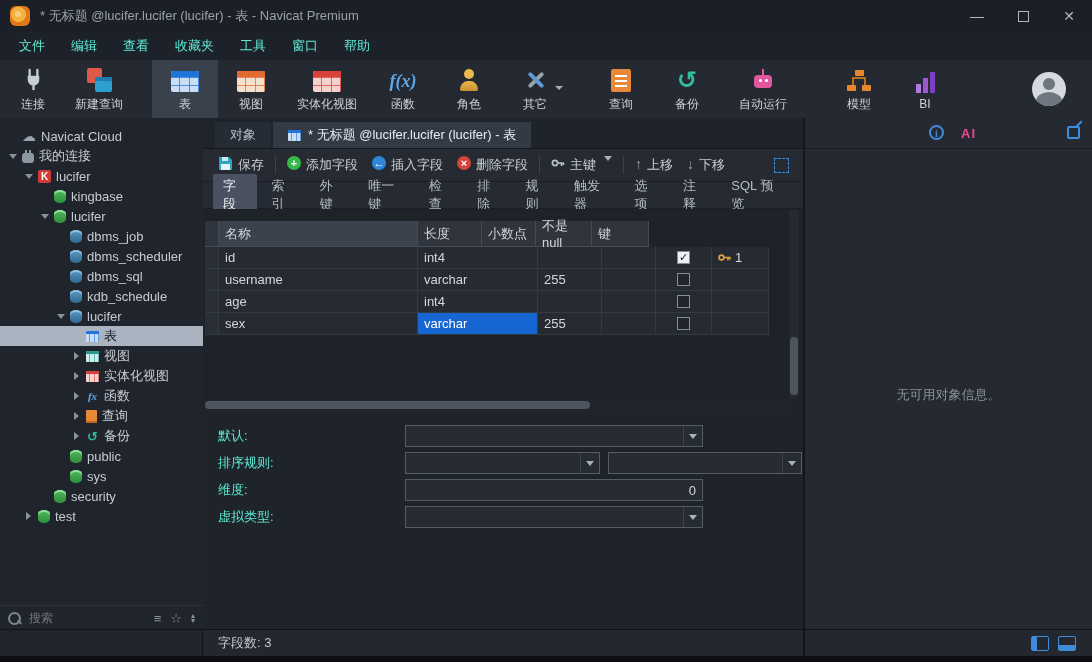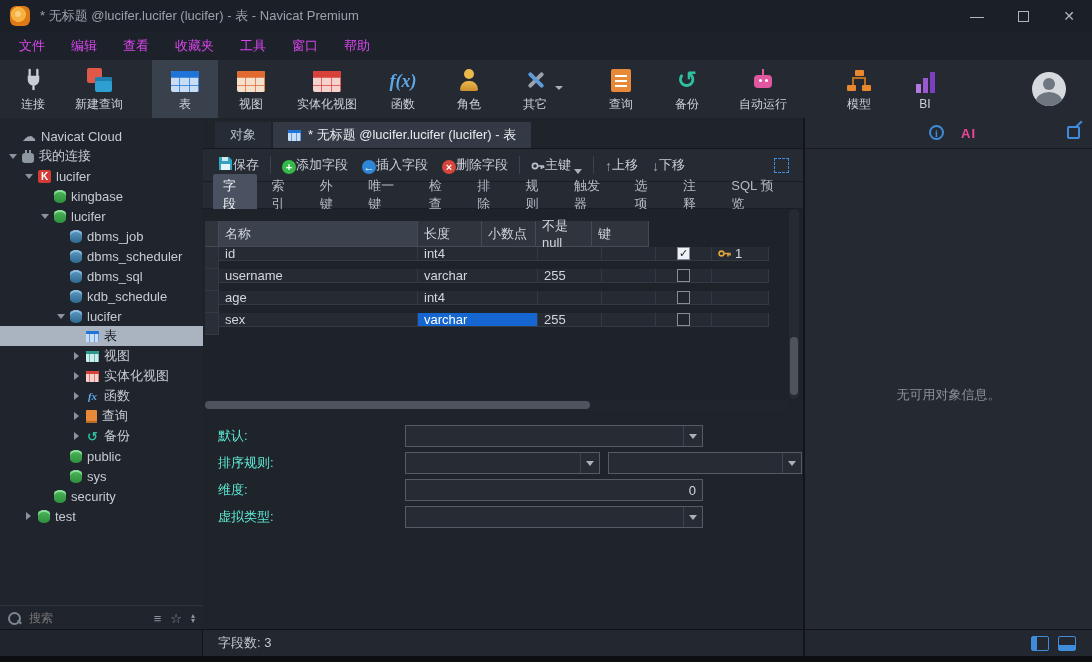--- a/index.html
+++ b/index.html
@@ -7,21 +7,21 @@
   
   .titlebar{position:absolute;left:0;top:0;right:0;height:32px;background:#1b1f27;display:flex;align-items:center}
   .logo{width:20px;height:20px;margin-left:10px;border-radius:6px;background:radial-gradient(circle at 42% 42%,#f6b23e 0 45%,#e07818 46% 100%);position:relative;flex:none}
   .logo::after{content:"";position:absolute;left:5px;top:5px;width:6px;height:6px;border-radius:50%;background:rgba(255,255,255,.35)}
   .wtitle{margin-left:10px;color:#9ba1aa}
   .wctrls{margin-left:auto;display:flex;height:100%}
   .wbtn{width:46px;display:flex;align-items:center;justify-content:center;color:#b0b6be;font-size:14px}
   .sqg{width:9px;height:9px;border:1px solid #b0b6be;display:inline-block}
   
   .menubar{position:absolute;left:0;top:32px;right:0;height:28px;background:#1d2129;display:flex;align-items:center;padding-left:6px}
-  .mitem{padding:4px 13px;color:#d946ef}
+  .mitem{padding:4px 13px;color:#5eead4}
   
   .toolbar{position:absolute;left:0;top:60px;right:0;height:58px;background:#252a32;display:flex;align-items:stretch;border-bottom:1px solid #14181d}
   .titem{width:66px;display:flex;flex-direction:column;align-items:center;justify-content:center;gap:4px;position:relative;color:#ccd1d8;font-size:12px;flex:none}
   .titem.wide{width:86px}
   .titem.active{background:#39414d}
   .tgap{width:20px;flex:none}
   .tspacer{flex:1}
   .ico{height:26px;display:flex;align-items:flex-end;justify-content:center}
   .ddcaret{position:absolute;right:5px;top:26px;width:0;height:0;border-left:4px solid transparent;border-right:4px solid transparent;border-top:4px solid #a9b0b8}
   .tbl-ico{width:28px;height:21px;border-radius:2px;position:relative;overflow:hidden;background:var(--bg)}
@@ -88,36 +88,36 @@
   .sicon::after{content:"";position:absolute;left:7px;top:7px;width:5px;height:2px;background:#7d858e;transform:rotate(45deg)}
   .sinput{flex:1;background:transparent;border:none;outline:none;color:#aab0b8;font-size:12px;min-width:10px;font-family:inherit}
   .srticons{color:#8a929b;font-size:13px;display:flex;gap:9px;align-items:center}
   .collapse-ic{display:flex;flex-direction:column;line-height:5px;font-size:8px}
   
   .main{position:absolute;left:203px;top:118px;width:602px;bottom:32px;background:#1f242b;border-right:2px solid #12151a;box-sizing:border-box}
   .doctabs{height:30px;display:flex;align-items:flex-end;padding-left:12px;gap:2px;border-bottom:1px solid #14181d;background:#1f242b}
   .dtab{height:26px;display:flex;align-items:center;padding:0 15px;background:#262c35;color:#b9bfc7;gap:7px}
   .dtab.active{background:#333a46;color:#e8ebef}
   .actionbar{height:32px;background:#262b33;display:flex;align-items:center;padding:0 8px;border-bottom:1px solid #1a1e24}
-  .abtn{display:flex;align-items:flex-end;padding:4px 7px;color:#c9ced5}
+  .abtn{display:flex;align-items:flex-start;gap:5px;padding:4px 7px;color:#c9ced5}
   .asep{width:1px;height:18px;background:#3c424b;margin:0 4px}
   .cico{width:14px;height:14px;border-radius:50%;color:#fff;font-size:11px;line-height:14px;text-align:center;font-weight:bold;flex:none}
   .cgreen{background:#35b94a}.cblue{background:#2f86d6}.cred{background:#d6453c}
   .mvarrow{color:#9aa2ab;font-size:14px;font-weight:bold}
   .smallcaret{width:0;height:0;border-left:4px solid transparent;border-right:4px solid transparent;border-top:5px solid #a9b0b8;margin-left:3px}
   .expandbox{margin-left:auto;width:13px;height:13px;border:1px dashed #3f8cdb;margin-right:6px}
   .subtabs{height:26px;background:#262b33;display:flex;align-items:center;padding:0 10px;gap:4px;border-bottom:1px solid #1a1e24}
   .stab{padding:3px 10px;color:#b4bac2}
   .stab.active{background:#4a5262;color:#eef1f4;border-radius:2px}
   .gridwrap{position:relative;height:190px;background:#1e232a}
   .grid{position:absolute;left:2px;top:12px}
   .ghead,.grow{display:flex}
   .gh{height:26px;background:#2f343d;border-right:1px solid #454b55;border-bottom:1px solid #454b55;display:flex;align-items:center;padding:0 6px;color:#d0d5db;box-sizing:border-box}
   .gh.lit{background:#3b424e}
-  .gc{height:14px;background:#262b33;border-right:1px solid #343a43;border-bottom:1px solid #343a43;display:flex;align-items:center;padding:0 6px;color:#d3d7dd;box-sizing:border-box;gap:4px}
+  .gc{height:22px;background:#262b33;border-right:1px solid #343a43;border-bottom:1px solid #343a43;display:flex;align-items:center;padding:0 6px;color:#d3d7dd;box-sizing:border-box;gap:4px}
   .gc.selcell{background:#1566d0;color:#fff}
   .gc.centered{justify-content:center;padding:0}
   .gut{width:14px;background:#2a2f37;border-right:1px solid #343a43;border-bottom:1px solid #343a43;box-sizing:border-box;flex:none}
   .gut.h{height:26px;background:#2f343d;border-color:#454b55}
   .gut.r{height:22px}
   .w-name{width:199px}.w-type{width:120px}.w-len{width:64px}.w-dec{width:54px}.w-null{width:56px}.w-key{width:57px}
   .cb{width:13px;height:13px;border:1px solid #868d96;background:#21252c;box-sizing:border-box;text-align:center;line-height:11px;font-size:11px;color:transparent}
   .cb.on{background:#eef1f5;color:#14181d}
   .vscroll{position:absolute;right:4px;top:0;width:10px;height:190px;background:#262b32;border-radius:5px}
   .vthumb{position:absolute;left:1px;right:1px;top:128px;height:58px;background:#4d545e;border-radius:4px}

